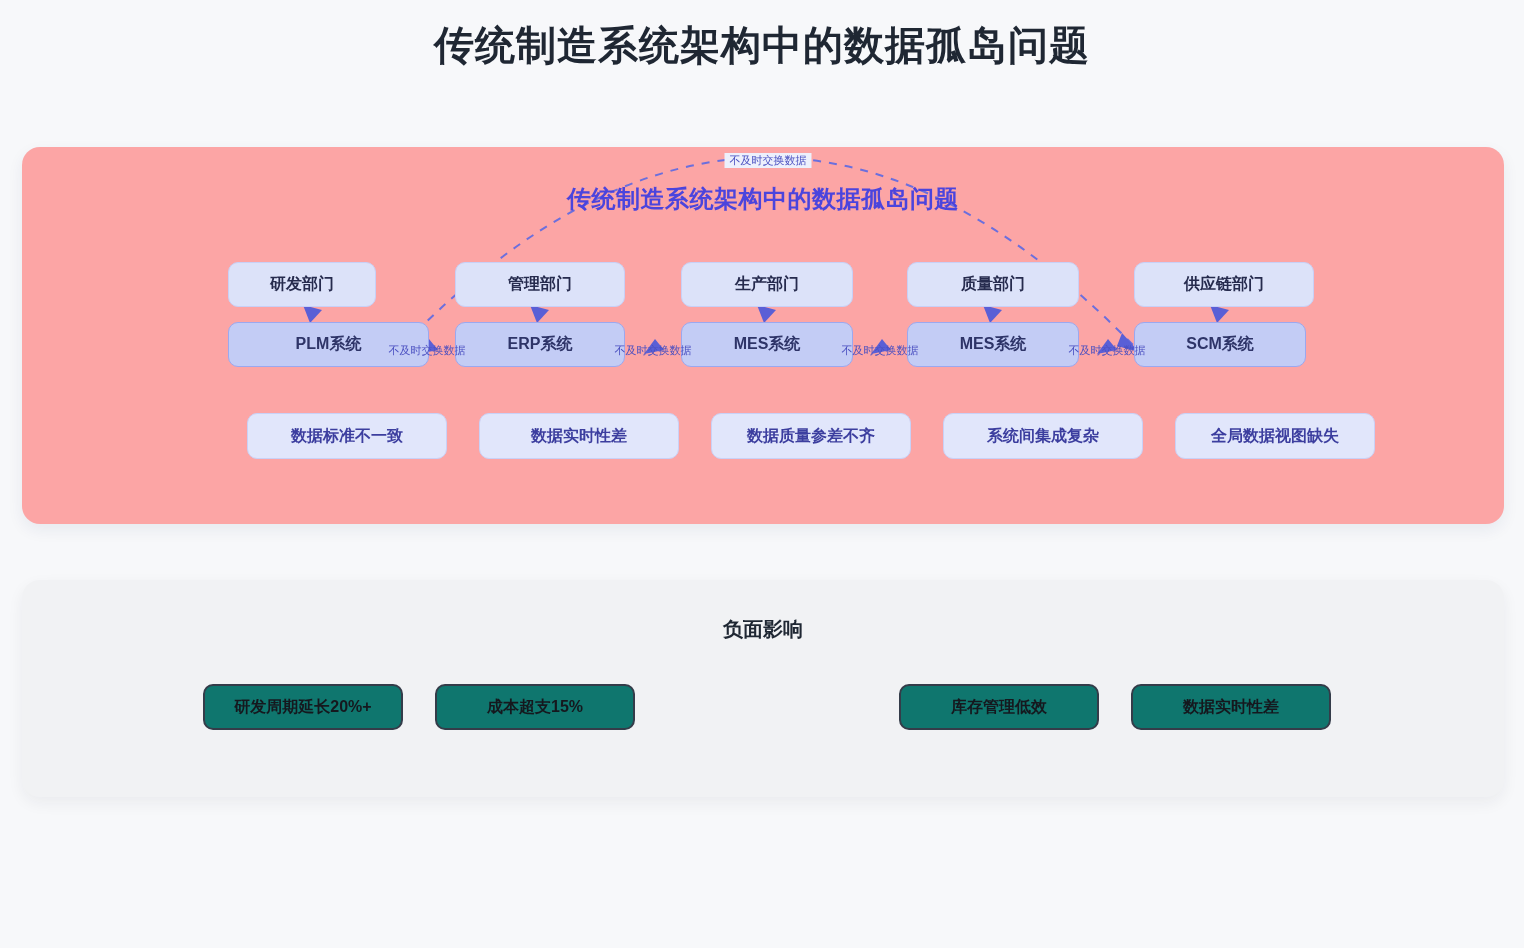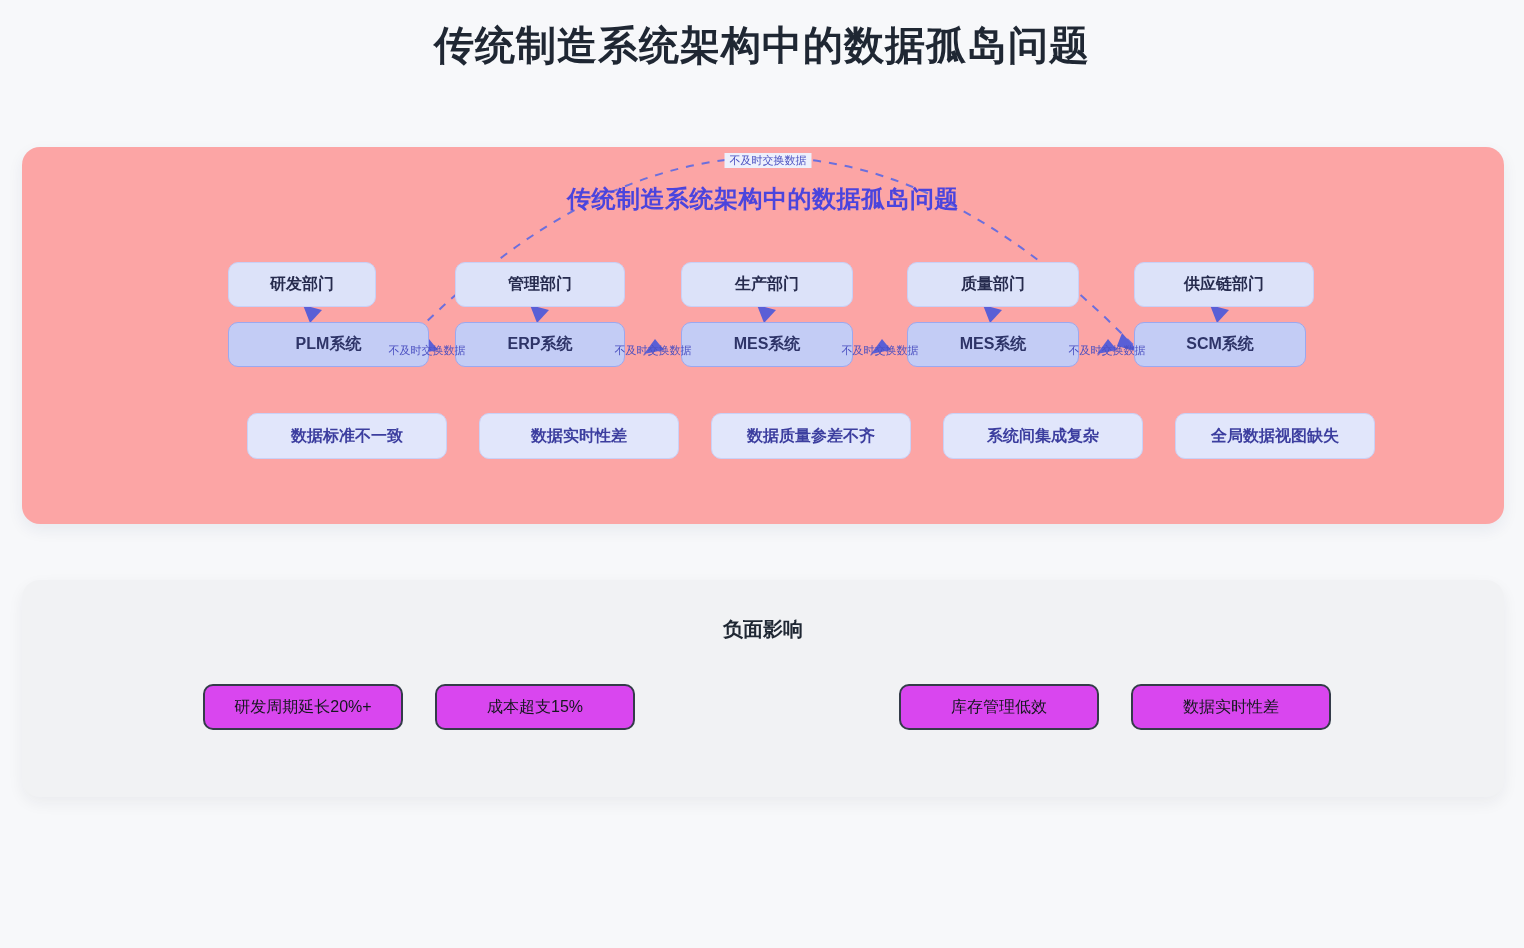--- a/index.html
+++ b/index.html
@@ -73,23 +73,23 @@
   }
   .impact-title{
     position:absolute; top:36px; left:0; width:100%;
     text-align:center;
     font-size:20px; font-weight:800;
     color:#1f2733;
   }
   .impact-box{
     position:absolute; top:104px; height:46px; width:200px;
     display:flex; align-items:center; justify-content:center;
-    background:#d946ef;
+    background:#0f766e;
     border:2px solid #343c49; border-radius:10px;
-    font-size:16px; font-weight:400; color:#15181e;
+    font-size:16px; font-weight:700; color:#15181e;
     white-space:nowrap;
   }
 </style>
 </head>
 <body>
 
 <div class="stage">
 
   <h1 class="main-title">传统制造系统架构中的数据孤岛问题</h1>
 

